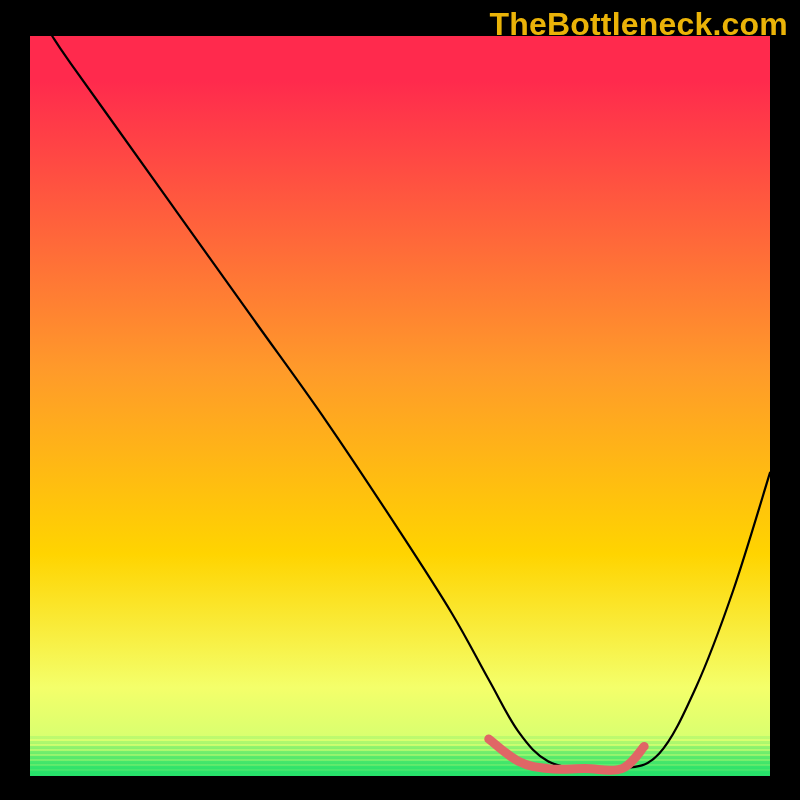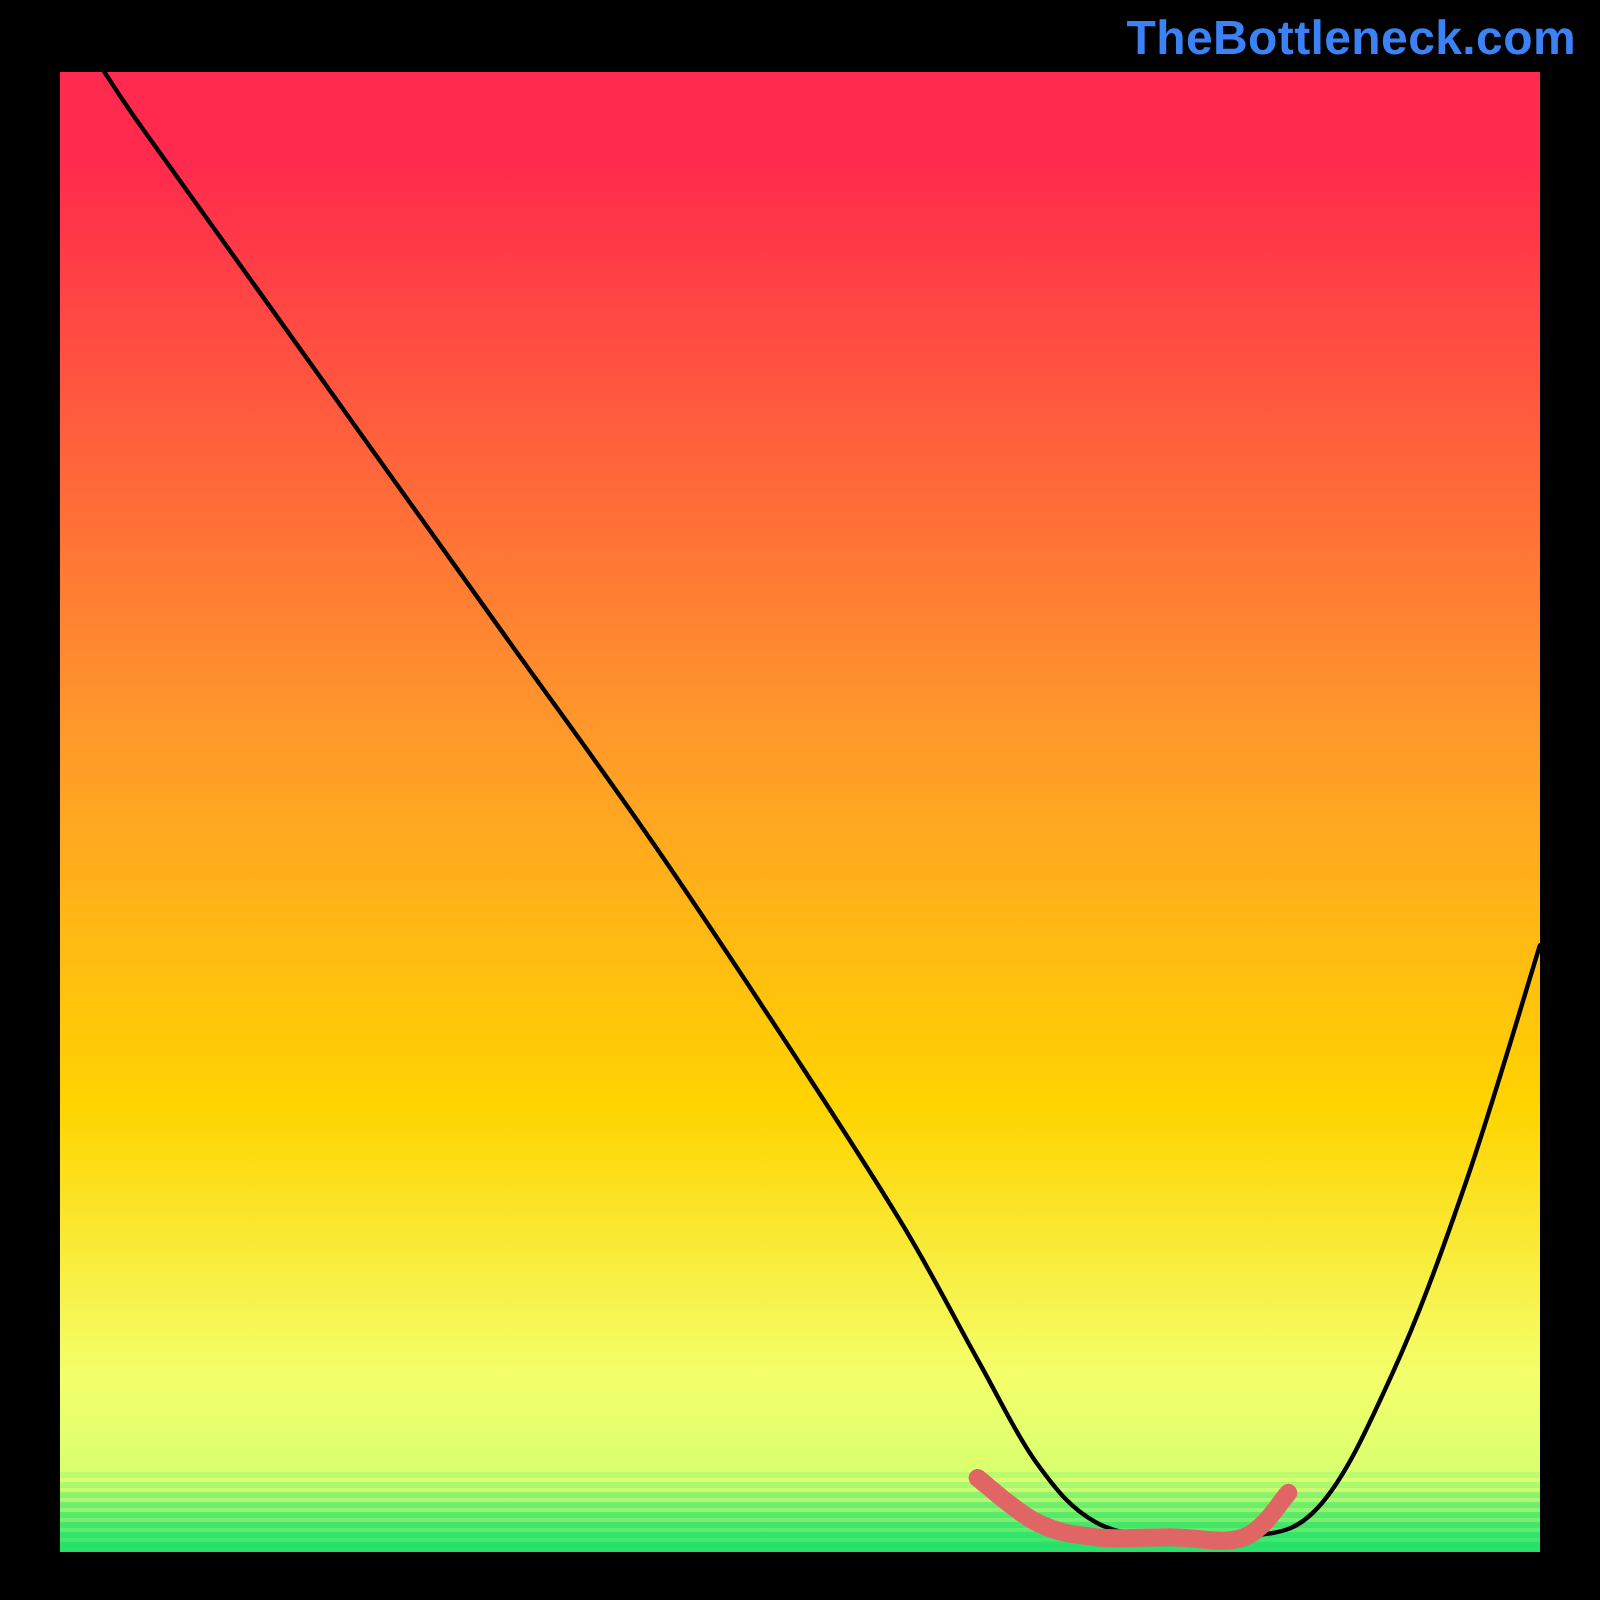--- a/index.html
+++ b/index.html
@@ -16,22 +16,22 @@
     top: 0;
     left: 0;
     width: 800px;
     height: 800px;
     background: #000;
   }
   .watermark {
     position: absolute;
     top: 6px;
     right: 12px;
-    color: #3b82f6;
-    font-size: 24px;
+    color: #eab308;
+    font-size: 32px;
     font-weight: 600;
     letter-spacing: 0.2px;
     pointer-events: none;
     user-select: none;
   }
   svg {
     display: block;
   }
 </style>
 </head>

